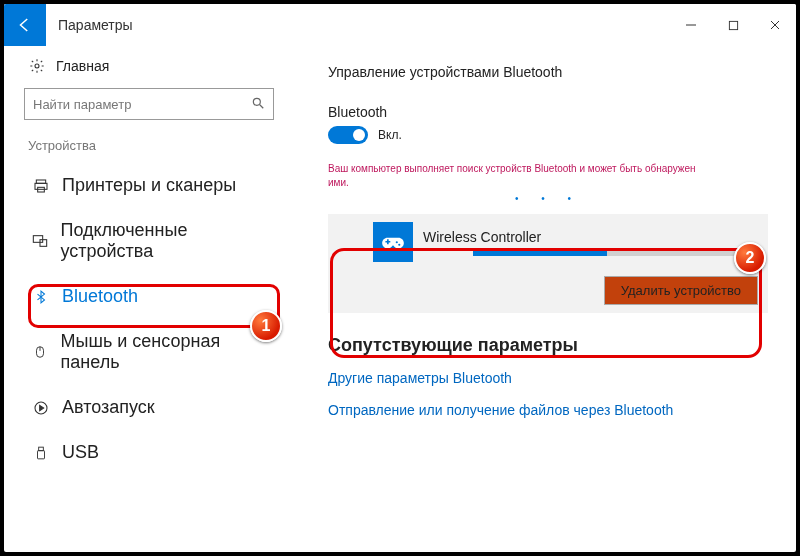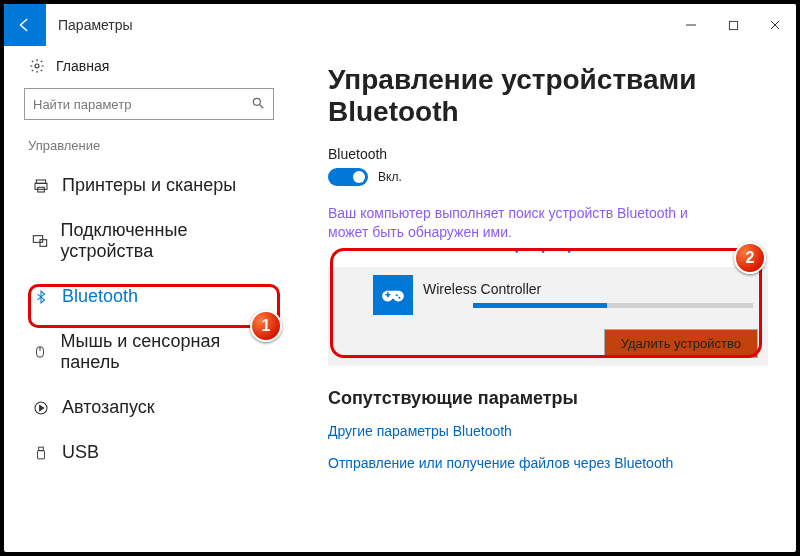--- a/index.html
+++ b/index.html
@@ -34,32 +34,32 @@
     margin-bottom: 18px;
   }
   .section-label { font-size: 13px; color: #777; margin: 4px 0 10px 4px; }
   .nav-item {
     display: flex; align-items: center; gap: 12px;
     padding: 12px 8px; font-size: 18px; color: #222; cursor: default;
   }
   .nav-item.selected { color: #0078d7; }
   .nav-icon { width: 18px; display: flex; justify-content: center; font-size: 15px; color: inherit; }
   .content { flex: 1; padding: 18px 28px 0 34px; position: relative; }
-  .page-heading { font-size: 28px; font-weight: 700; color: #222; margin-bottom: 18px; }
+  .page-heading { font-size: 14px; font-weight: 400; color: #222; margin-bottom: 24px; }
   .field-label { font-size: 14px; color: #222; margin-bottom: 6px; }
   .toggle-row { display: flex; align-items: center; gap: 10px; margin-bottom: 18px; }
   .toggle {
     width: 40px; height: 18px; border-radius: 9px; background: #0078d7; position: relative;
   }
   .toggle::after {
     content: ""; position: absolute; right: 3px; top: 3px; width: 12px; height: 12px;
     background: #fff; border-radius: 50%;
   }
   .toggle-text { font-size: 12px; color: #222; }
-  .desc-text { font-size: 14px; color: #8b5cf6; line-height: 1.35; max-width: 380px; }
+  .desc-text { font-size: 10px; color: #be185d; line-height: 1.35; max-width: 380px; }
   .searching-dots { text-align: center; color: #0078d7; letter-spacing: 10px; font-size: 10px; margin: 4px 0 10px 0; }
   .device-card {
     background: #f2f2f2; padding: 8px 10px 8px 10px; position: relative; margin-bottom: 22px;
   }
   .device-head { display: flex; align-items: center; gap: 10px; padding-left: 35px; }
   .device-icon {
     width: 40px; height: 40px; background: #0078d7; display: flex; align-items: center; justify-content: center;
   }
   .device-title { font-size: 14px; color: #222; }
   .progress-track {
@@ -138,21 +138,21 @@
       <div class="search-box">
         <span>Найти параметр</span>
         <span>
           <svg width="14" height="14" viewBox="0 0 24 24" fill="none" stroke="#666" stroke-width="2">
               <circle cx="10" cy="10" r="6"></circle>
               <line x1="15" y1="15" x2="21" y2="21"></line>
             </svg>
         </span>
       </div>
 
-      <div class="section-label">Управление</div>
+      <div class="section-label">Устройства</div>
 
       <div class="nav-item">
         <span class="nav-icon">
           <svg width="16" height="16" viewBox="0 0 24 24" fill="none" stroke="#333" stroke-width="1.6">
               <rect x="5" y="3" width="14" height="5"></rect>
               <rect x="3" y="8" width="18" height="9"></rect>
               <rect x="7" y="14" width="10" height="7"></rect>
             </svg>
         </span>
         <span>Принтеры и сканеры</span>

